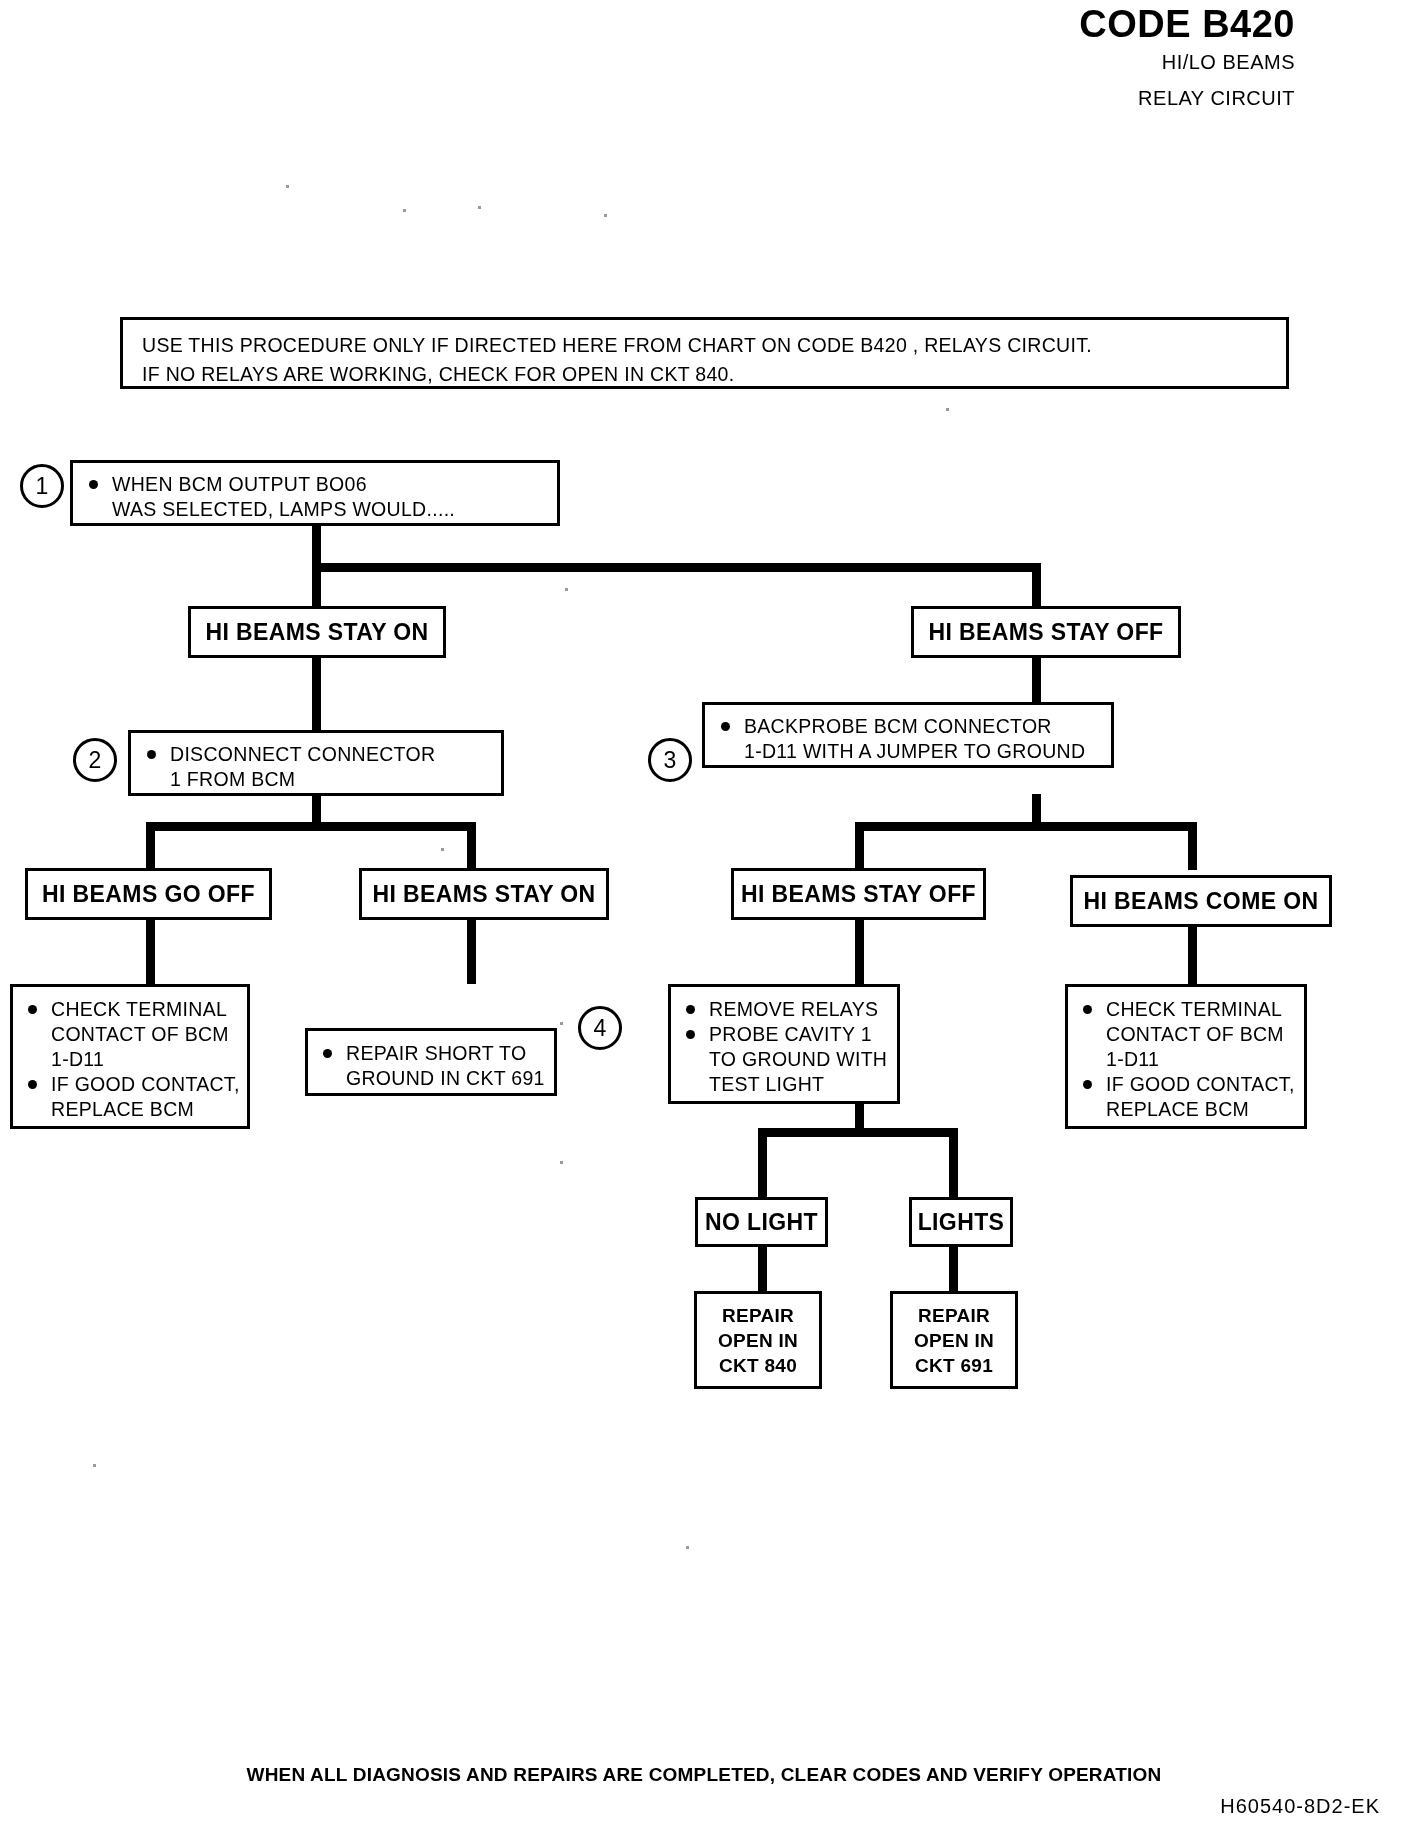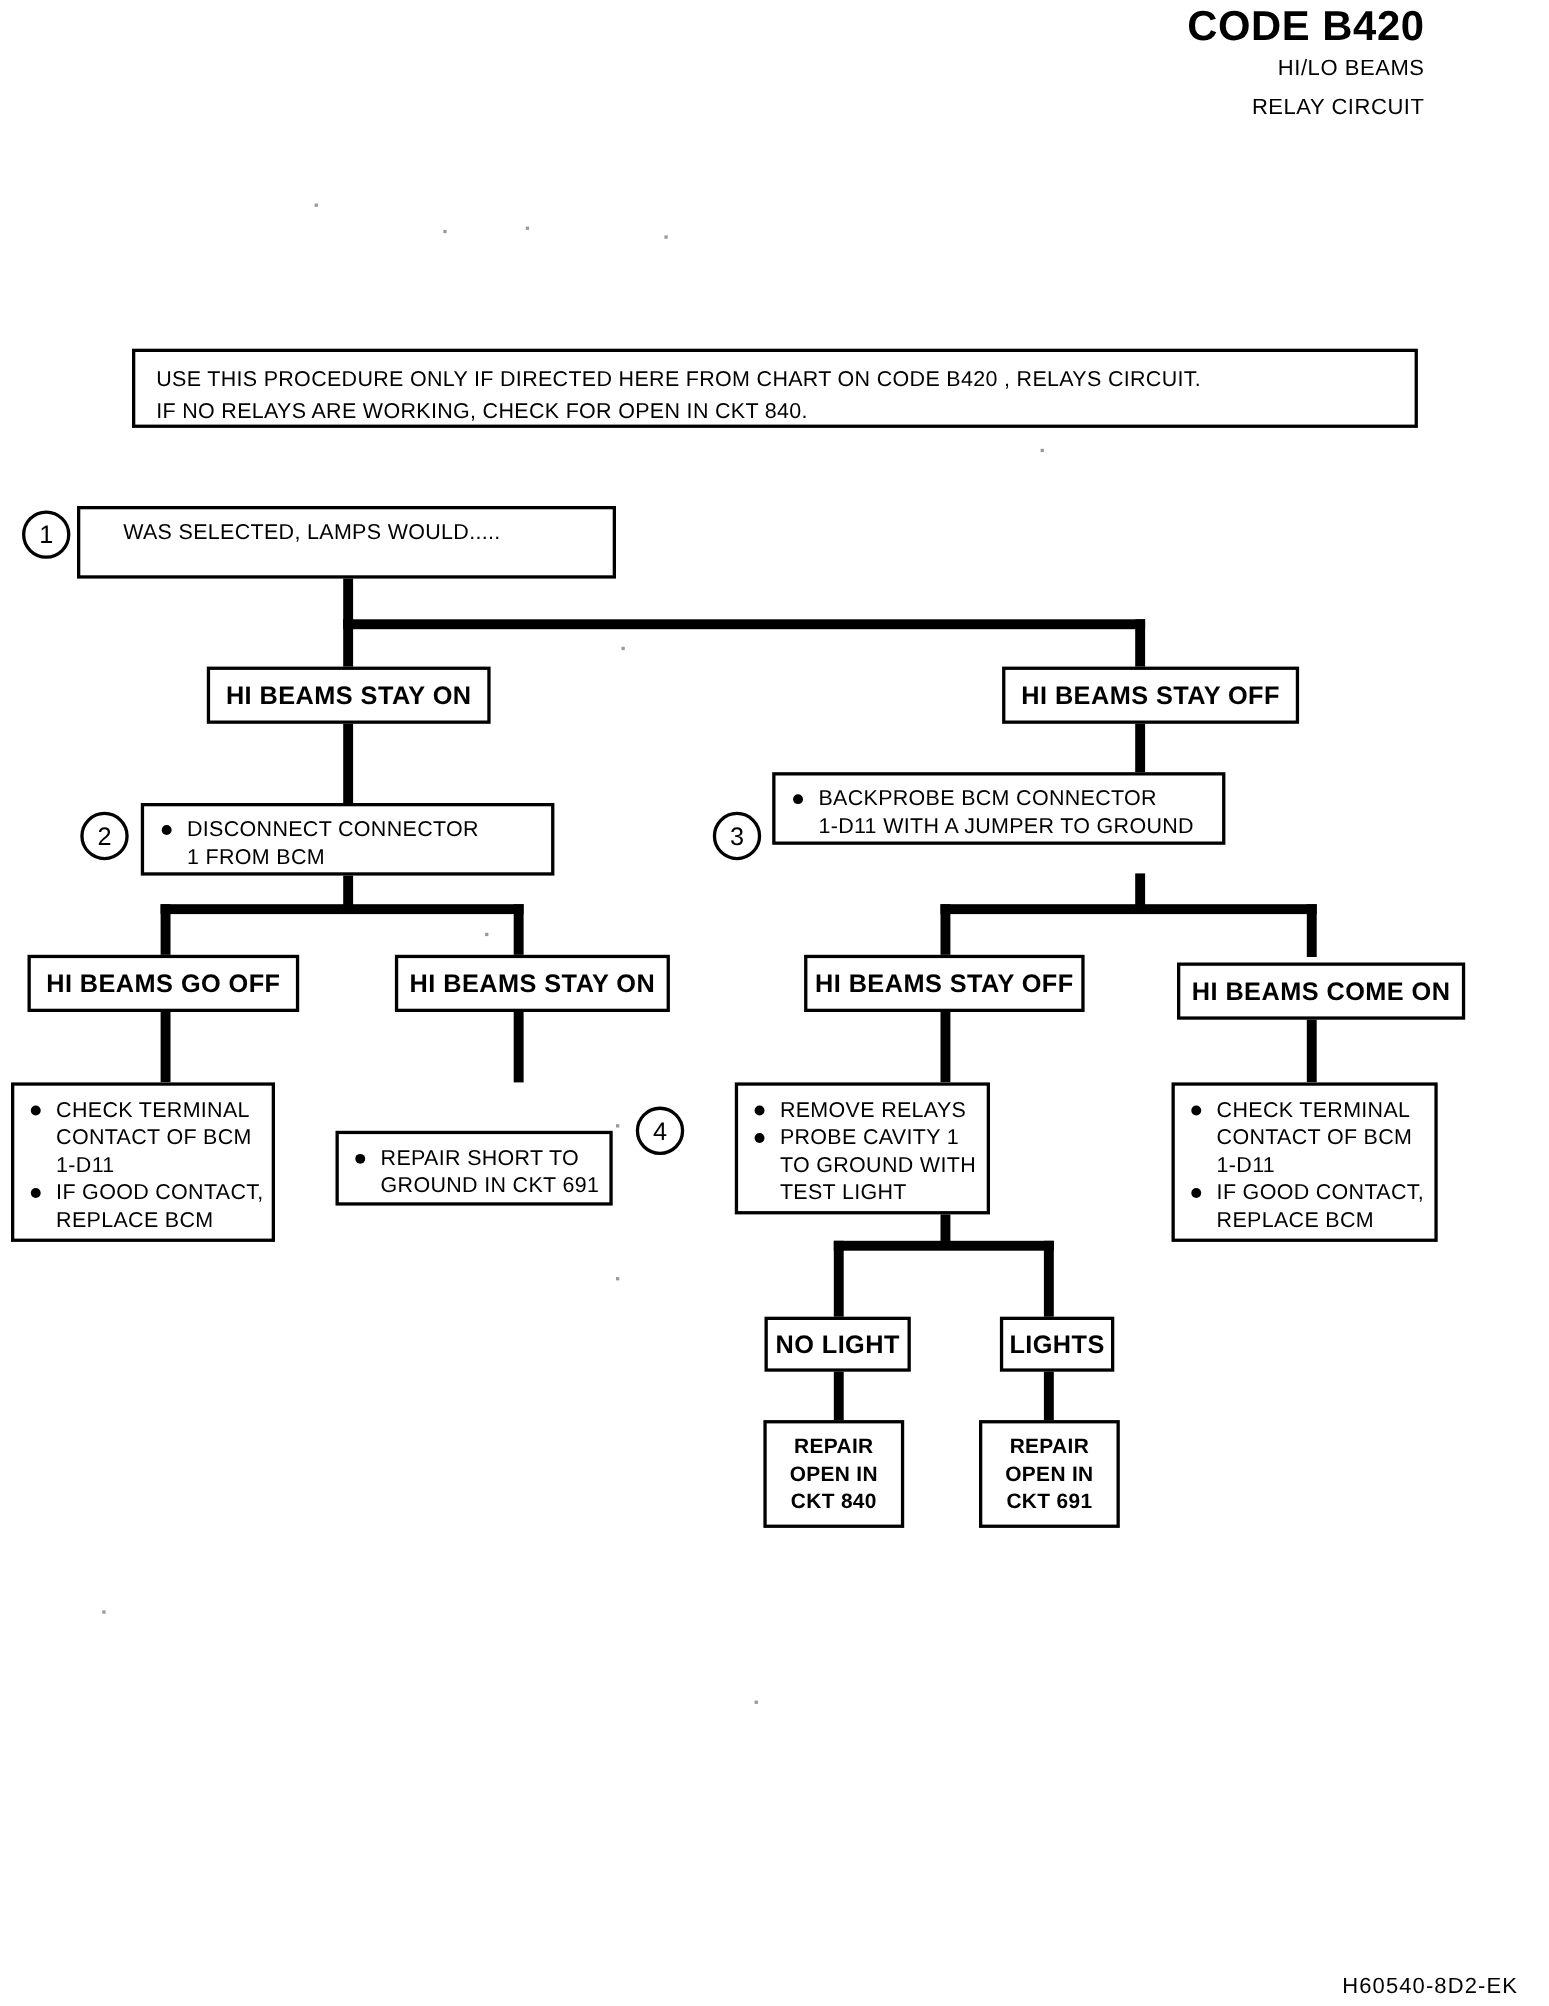--- a/index.html
+++ b/index.html
@@ -121,20 +121,21 @@
 
   <div class="box note-box" style="left:120px; top:317px; width:1169px; height:72px; padding:11px 0 0 19px;">
     <div class="txt">USE THIS PROCEDURE ONLY IF DIRECTED HERE FROM CHART ON CODE B420 , RELAYS CIRCUIT.</div>
     <div class="txt">IF NO RELAYS ARE WORKING, CHECK FOR OPEN IN CKT 840.</div>
   </div>
 
   <div class="circle" style="left:20px; top:464px;">1</div>
 
   <div class="box" style="left:70px; top:460px; width:490px; height:66px; padding:9px 0 0 14px;">
     <ul class="blist">
+      <li class="b">WHEN BCM OUTPUT BO06</li>
       <li class="nb">WAS SELECTED, LAMPS WOULD.....</li>
     </ul>
   </div>
 
   <div class="vline" style="left:312px; top:524px; height:44px;"></div>
 
   <div class="hline" style="left:312px; top:563px; width:729px;"></div>
 
   <div class="vline" style="left:312px; top:563px; height:45px;"></div>
   <div class="vline" style="left:1032px; top:563px; height:45px;"></div>
@@ -274,15 +275,16 @@
       <span class="txt"><span>REPAIR</span><br><span>OPEN IN</span><br><span>CKT 840</span></span>
     </div>
   </div>
 
   <div class="box" style="left:890px; top:1291px; width:128px; height:98px;">
     <div class="ctr">
       <span class="txt"><span>REPAIR</span><br><span>OPEN IN</span><br><span>CKT 691</span></span>
     </div>
   </div>
 
+  <div class="footer-note">WHEN ALL DIAGNOSIS AND REPAIRS ARE COMPLETED, CLEAR CODES AND VERIFY OPERATION</div>
   <div class="footer-code">H60540-8D2-EK</div>
 
 </div>
 
 </body></html>

